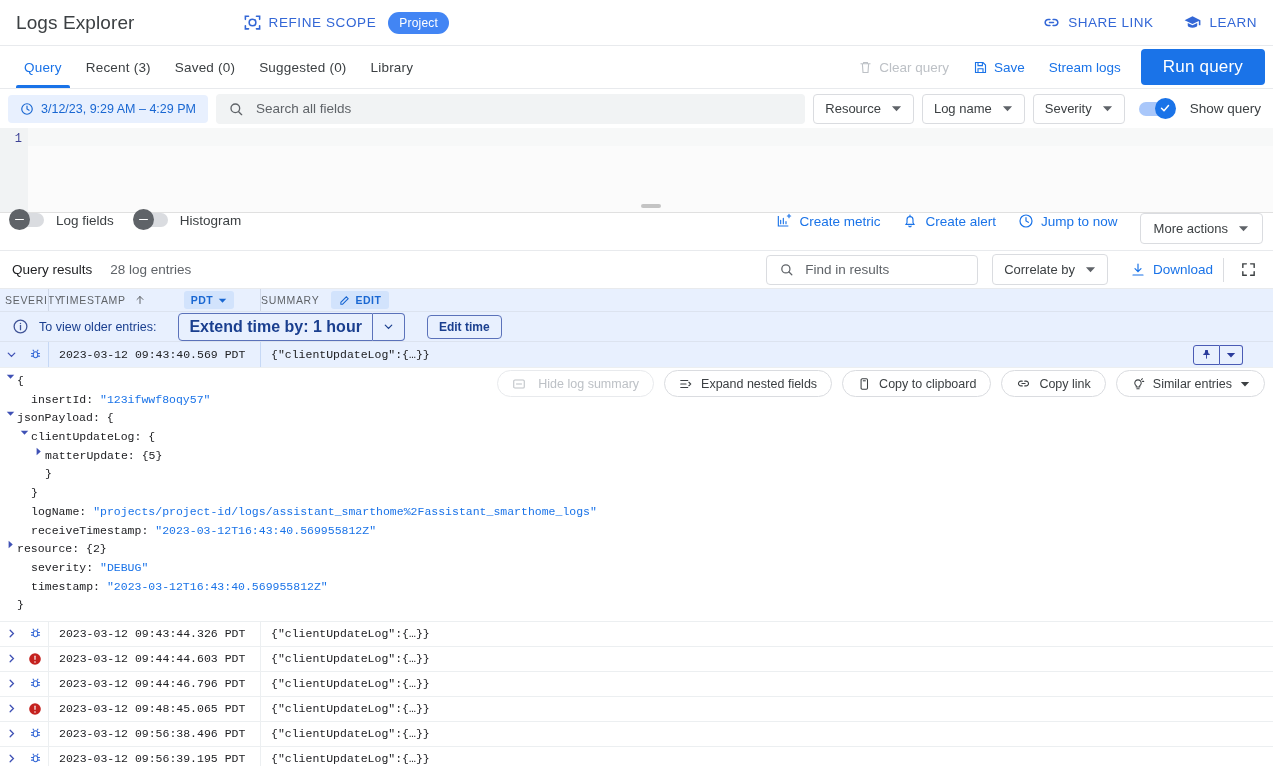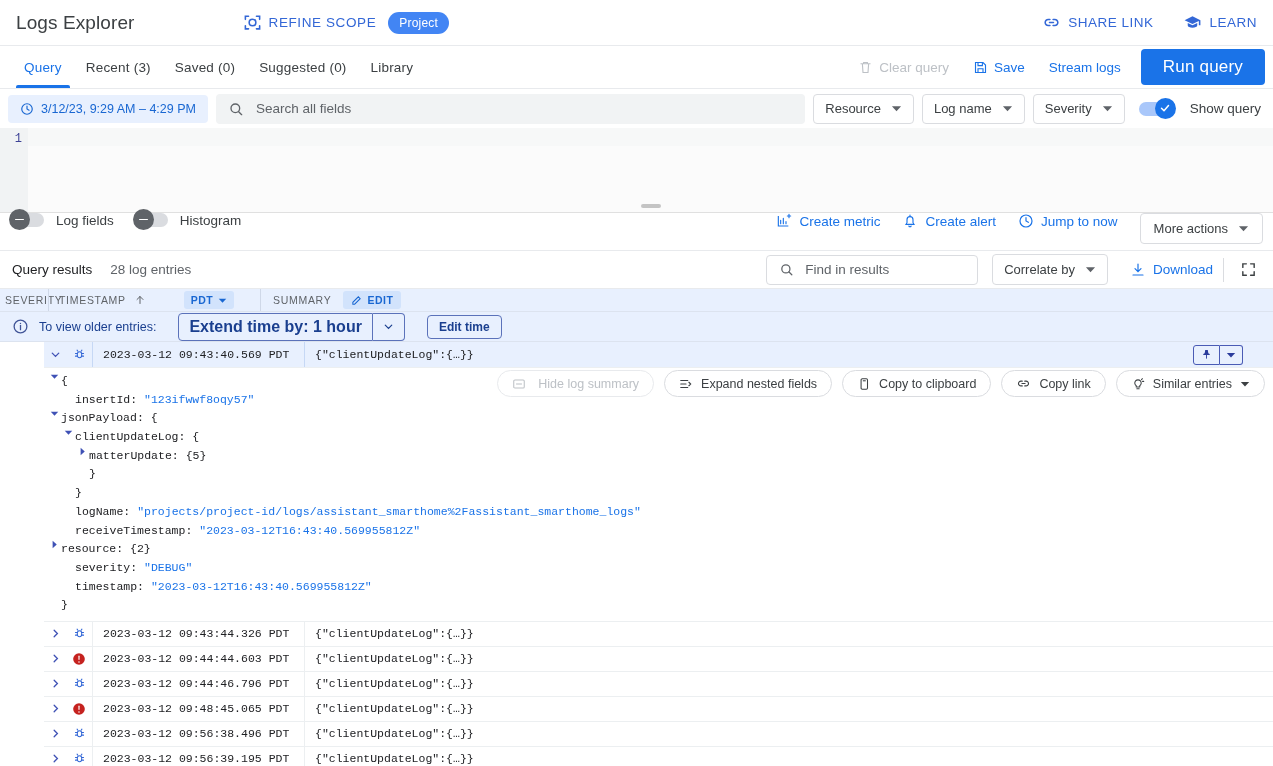--- a/index.html
+++ b/index.html
@@ -208,21 +208,21 @@
     border-bottom: 1px solid #dce3ef;
   }
   .ch-sev { width: 48px; padding-left: 5px; }
   .ch-ts { width: 212px; display: flex; align-items: center; gap: 8px; border-left: 1px solid #cfd8e8; padding-left: 10px; height: 100%;}
   .pdt-chip {
     display: flex; align-items: center; gap: 5px;
     background: #d2e3fc; color: #1967d2;
     font-size: 10.5px; font-weight: 700; letter-spacing: .5px;
     border-radius: 3px; padding: 3px 7px; margin-left: 30px; cursor: pointer;
   }
-  .ch-sum { flex: 1; display: flex; align-items: center; gap: 12px; border-left: 1px solid #cfd8e8; padding-left: 12px; height: 100%;}
+  .ch-sum { flex: 1; display: flex; align-items: center; gap: 12px; border-left: 1px solid #cfd8e8; padding-left: 0; height: 100%;}
   .edit-chip {
     display: flex; align-items: center; gap: 5px;
     background: #d2e3fc; color: #1967d2;
     font-size: 10.5px; font-weight: 700; letter-spacing: .5px;
     border-radius: 3px; padding: 3px 8px; cursor: pointer;
   }
 
   
   .info-banner {
     height: 30px; min-height: 30px;
@@ -245,21 +245,21 @@
     display: flex; align-items: center;
   }
   .banner-btn-solo {
     border: 1px solid #5b72ba; color: #1a3f8f; background: transparent;
     font-size: 12px; font-weight: 700; padding: 4px 11px;
     border-radius: 4px; cursor: pointer; margin-left: 12px;
     font-family: "Liberation Sans", sans-serif;
   }
 
   
-  .log-area { flex: 1; overflow: hidden; position: relative; padding-left: 44px; }
+  .log-area { flex: 1; overflow: hidden; position: relative; }
   .log-row {
     display: flex; align-items: center;
     height: 25px; font-family: "Liberation Mono", monospace; font-size: 11.5px;
     border-bottom: 1px solid #eceff1; color: #202124;
   }
   .log-row.selected { background: #e8f0fe; height: 26px; }
   .r-caret { width: 22px; display: flex; justify-content: center; color: #3f51b5; }
   .r-sev { width: 26px; display: flex; justify-content: center; }
   .r-ts { width: 212px; padding-left: 10px; border-left: 1px solid #eceff1; height: 100%; display: flex; align-items: center; }
   .log-row.selected .r-ts { border-left-color: #c6d8f5; }

